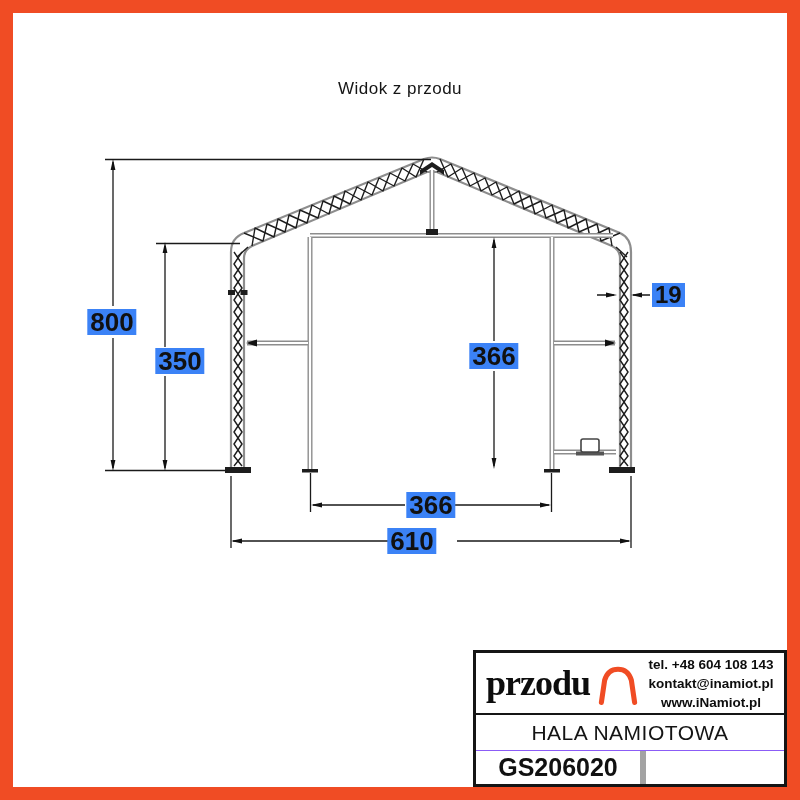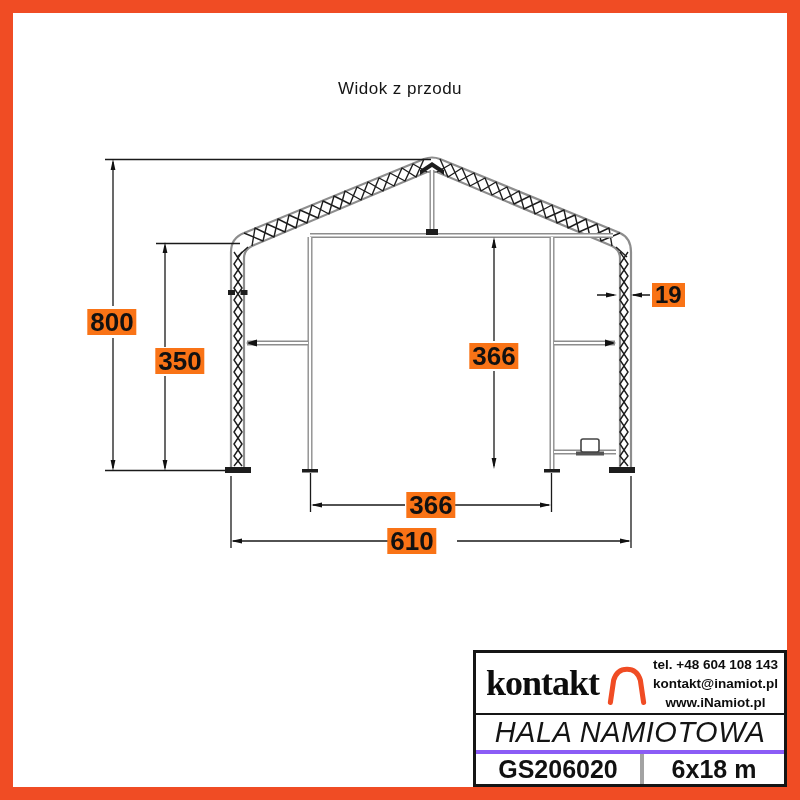--- a/index.html
+++ b/index.html
@@ -13,41 +13,41 @@
   
   svg.draw{position:absolute;inset:0;z-index:1;}
   .chord{stroke:#8d8d8d;stroke-width:2.2;fill:none;}
   .lat{stroke:#1d1d1d;stroke-width:1.4;fill:none;stroke-linejoin:round;}
   .m{stroke:#8d8d8d;stroke-width:5;fill:none;}
   .w{stroke:#ffffff;stroke-width:2.2;fill:none;}
   .dim{stroke:#1a1a1a;stroke-width:1.3;fill:none;}
   .arw{fill:#111;stroke:none;}
   .plate{fill:#1d1d1d;stroke:none;}
   
-  .dlab{position:absolute;z-index:6;background:#f97316;padding:0 3px;
+  .dlab{position:absolute;z-index:6;background:#3b82f6;padding:0 3px;
         font-weight:700;font-size:26px;line-height:1;color:#111;
         transform:translate(-50%,-50%);white-space:nowrap;}
   .dlab.nox{transform:translateY(-50%);font-size:24px;}
   
   .tblock{position:absolute;left:473px;right:13px;top:650px;bottom:13px;
           border:3px solid #151515;background:#fff;z-index:40;
           display:flex;flex-direction:column;}
   .row1{height:60px;border-bottom:2px solid #151515;display:flex;align-items:center;}
   .logo{flex:1;display:flex;align-items:center;padding-left:10px;}
   .logo-text{font-family:"Liberation Serif",serif;font-weight:700;font-size:36px;
              letter-spacing:-1px;color:#0d0d0d;line-height:1;}
   .logo-icon{margin-left:4px;margin-top:2px;}
   .contact{width:152px;display:flex;flex-direction:column;justify-content:center;
            text-align:center;font-weight:700;font-size:13.5px;line-height:19px;
            padding-right:4px;color:#0d0d0d;}
-  .row2{height:35px;border-bottom:4px solid #8b5cf6;display:flex;
-        align-items:center;justify-content:center;font-size:29px;
-        letter-spacing:.5px;color:#141414;font-style:italic;}
+  .row2{height:35px;border-bottom:1px solid #8b5cf6;display:flex;
+        align-items:center;justify-content:center;font-size:21px;
+        letter-spacing:.5px;color:#141414;}
   .row3{flex:1;display:flex;}
-  .cell-model{width:164px;border-right:4px solid #a3a3a3;display:flex;
+  .cell-model{width:164px;border-right:6px solid #a3a3a3;display:flex;
               align-items:center;justify-content:center;font-weight:700;font-size:25px;}
   .cell-size{flex:1;display:flex;align-items:center;justify-content:center;
              font-weight:700;font-size:25px;}
 </style>
 </head>
 <body>
 
 <div class="dtitle">Widok z przodu</div>
 
 <svg class="draw" width="800" height="800" viewBox="0 0 800 800">
@@ -162,31 +162,30 @@
 <div class="dlab" style="left:112px;top:322px;">800</div>
 <div class="dlab" style="left:163px;top:361px;margin-left:17px;">350</div>
 <div class="dlab" style="left:494px;top:356px;">366</div>
 <div class="dlab nox" style="left:652px;top:295px;">19</div>
 <div class="dlab" style="left:431px;top:505px;">366</div>
 <div class="dlab" style="left:412px;top:541px;">610</div>
 
 <div class="tblock">
   <div class="row1">
     <div class="logo">
-      <span class="logo-text">kontakt</span>
+      <span class="logo-text">przodu</span>
       <svg class="logo-icon" width="48" height="48" viewBox="0 0 52 52">
         <path d="M8,46 L11.5,22 Q15,10 26,10 Q37,10 40.5,22 L44,46" fill="none" stroke="#F04C24" stroke-width="5.5" stroke-linecap="round" stroke-linejoin="round"></path>
       </svg>
     </div>
     <div class="contact">
       <div>tel. +48 604 108 143</div>
       <div>kontakt@inamiot.pl</div>
       <div>www.iNamiot.pl</div>
     </div>
   </div>
   <div class="row2">HALA NAMIOTOWA</div>
   <div class="row3">
     <div class="cell-model">GS206020</div>
-    <div class="cell-size">6x18 m</div>
   </div>
 </div>
 
 <div class="frame"></div>
 
 </body></html>

